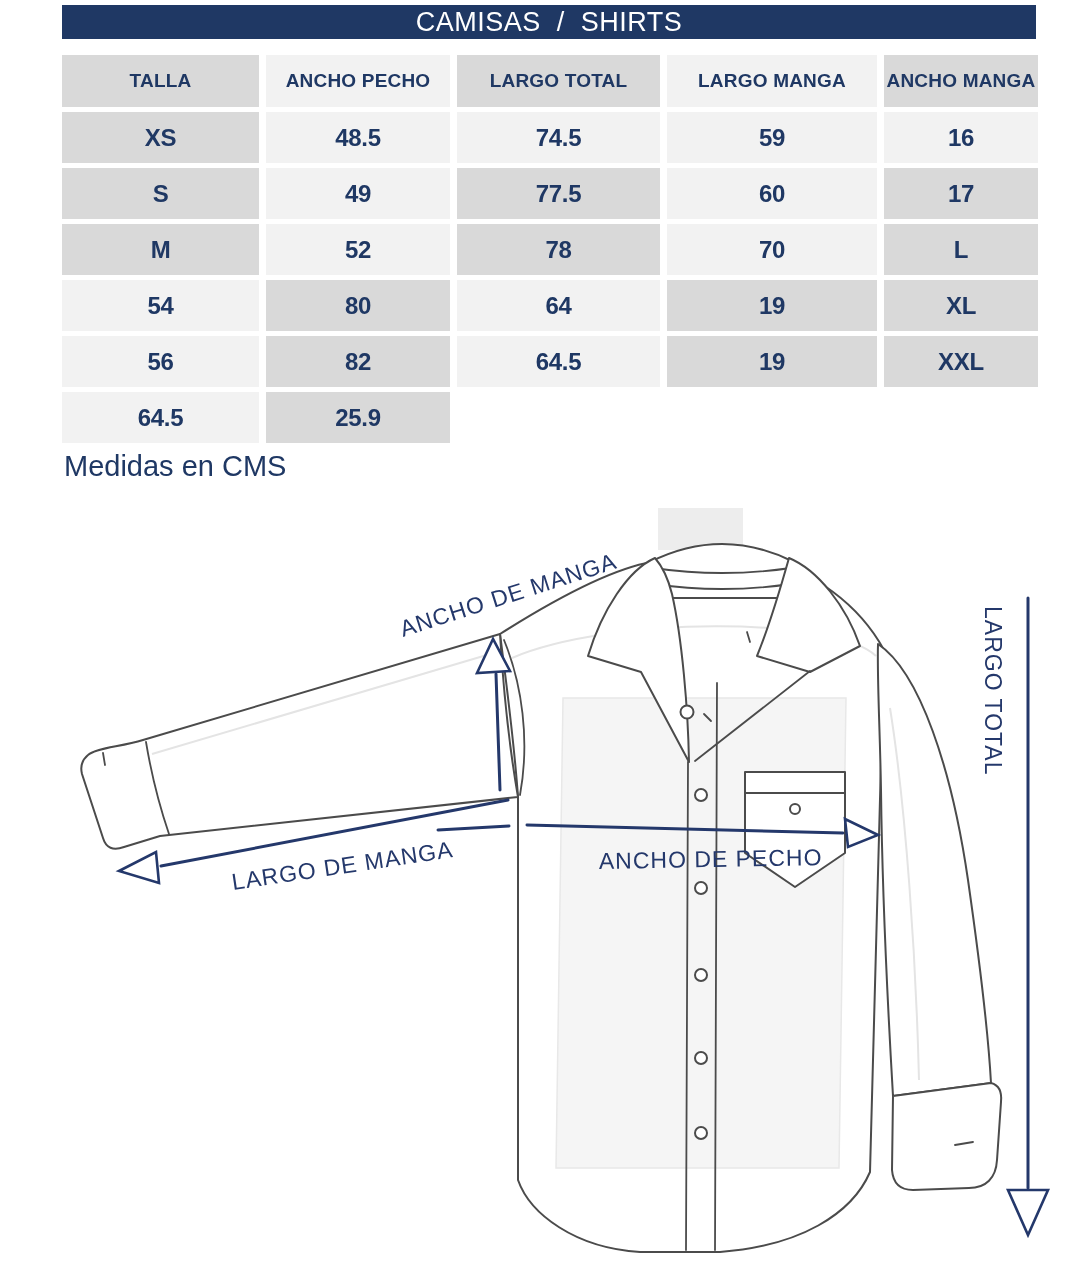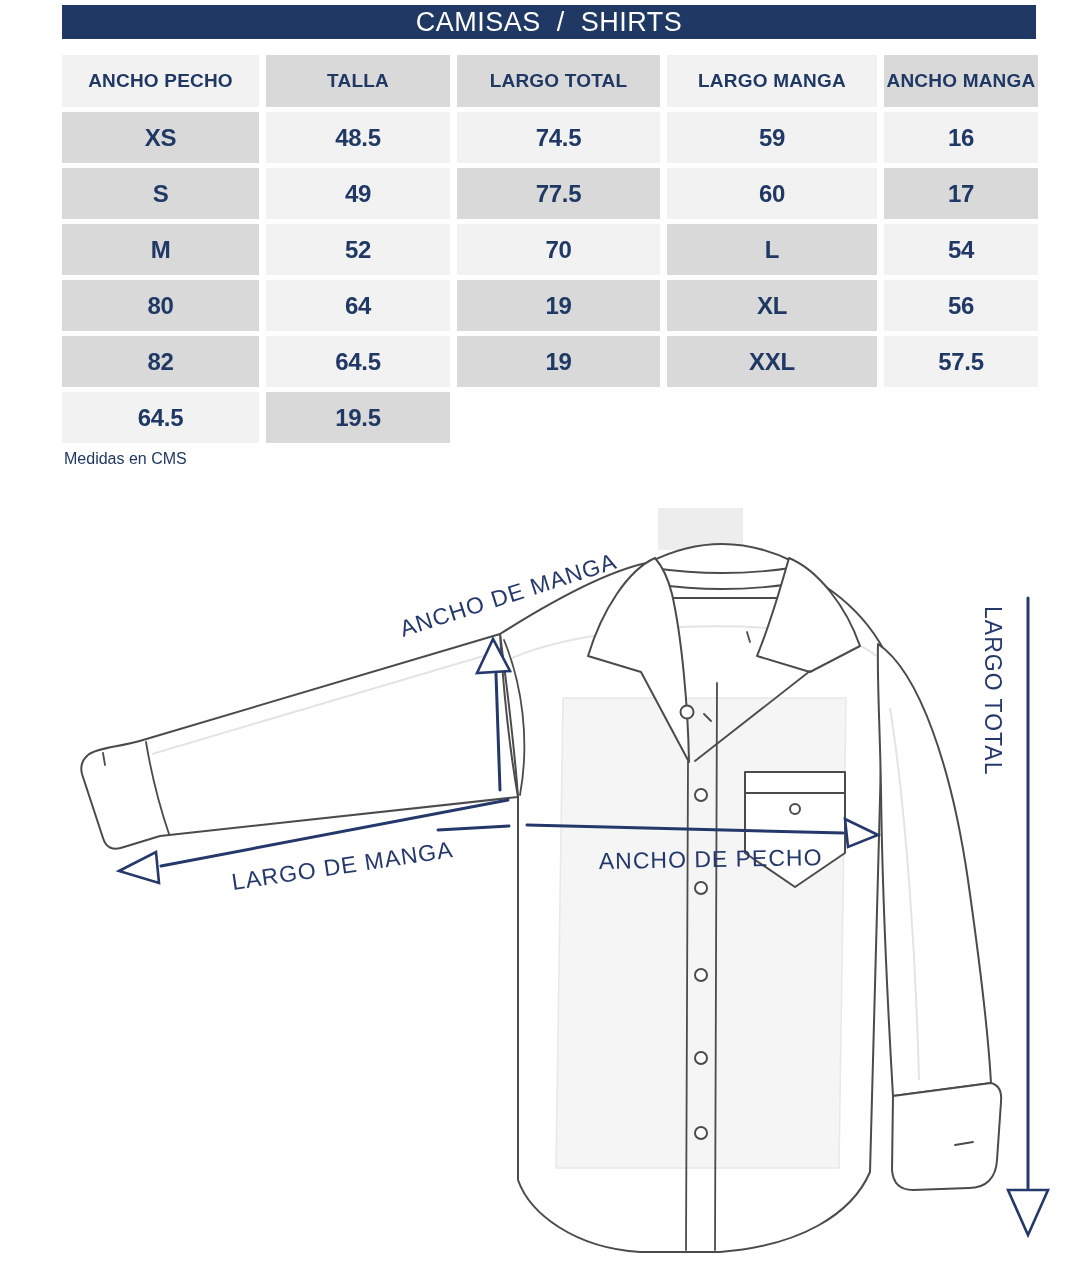--- a/index.html
+++ b/index.html
@@ -9,21 +9,21 @@
   .title-bar{position:absolute;left:62px;top:5px;width:974px;height:34px;
              background:#1f3864;color:#fff;display:flex;align-items:center;justify-content:center;
              font-size:27px;letter-spacing:.5px;white-space:pre;}
   .size-grid{position:absolute;left:62px;top:55px;width:974px;display:grid;
              grid-template-columns:197px 184px 203px 210px 154px;gap:5px 7px;}
   .cell{display:flex;align-items:center;justify-content:center;color:#1f3864;}
   .hcell{height:52px;font-size:19px;font-weight:bold;letter-spacing:.2px;}
   .dcell{height:51px;font-size:24px;font-weight:bold;letter-spacing:-.3px;}
   .dk{background:#d9d9d9;}
   .lt{background:#f2f2f2;}
-  .note{position:absolute;left:64px;top:450px;font-size:16px;color:#1f3864;}
+  .note{position:absolute;left:64px;top:450px;font-size:29px;color:#1f3864;}
   
   svg.diagram{position:absolute;left:0;top:508px;}
   .shirt{fill:#ffffff;stroke:#4b4b4b;stroke-width:2;stroke-linejoin:round;stroke-linecap:round;}
   .seam{fill:none;stroke:#4b4b4b;stroke-width:1.8;stroke-linecap:round;}
   .shadow{fill:#ededed;stroke:none;}
   .panel{fill:#f5f5f5;stroke:#e8e8e8;stroke-width:1.5;}
   .shade{fill:none;stroke:#e4e4e4;stroke-width:2;}
   .btn{fill:#ffffff;stroke:#4b4b4b;stroke-width:2;}
   .arrow-line{stroke:#24386b;stroke-width:3;fill:none;stroke-linecap:round;}
   .arrow-head{fill:#ffffff;stroke:#24386b;stroke-width:2.6;stroke-linejoin:miter;}
@@ -33,58 +33,58 @@
 <body>
 
 <div class="page">
 
   <div class="title-bar">
     <span>CAMISAS  /  SHIRTS</span>
   </div>
 
   <div class="size-grid">
 
+    <div class="cell hcell dk">TALLA</div>
     <div class="cell hcell lt">ANCHO PECHO</div>
-    <div class="cell hcell dk">TALLA</div>
     <div class="cell hcell dk">LARGO TOTAL</div>
     <div class="cell hcell lt">LARGO MANGA</div>
     <div class="cell hcell dk">ANCHO MANGA</div>
 
     <div class="cell dcell dk">XS</div>
     <div class="cell dcell lt">48.5</div>
     <div class="cell dcell lt">74.5</div>
     <div class="cell dcell lt">59</div>
     <div class="cell dcell lt">16</div>
 
     <div class="cell dcell dk">S</div>
     <div class="cell dcell lt">49</div>
     <div class="cell dcell dk">77.5</div>
     <div class="cell dcell lt">60</div>
     <div class="cell dcell dk">17</div>
 
     <div class="cell dcell dk">M</div>
     <div class="cell dcell lt">52</div>
+    <div class="cell dcell dk">78</div>
     <div class="cell dcell lt">70</div>
 
     <div class="cell dcell dk">L</div>
     <div class="cell dcell lt">54</div>
     <div class="cell dcell dk">80</div>
     <div class="cell dcell lt">64</div>
     <div class="cell dcell dk">19</div>
 
     <div class="cell dcell dk">XL</div>
     <div class="cell dcell lt">56</div>
     <div class="cell dcell dk">82</div>
     <div class="cell dcell lt">64.5</div>
     <div class="cell dcell dk">19</div>
 
     <div class="cell dcell dk">XXL</div>
-    <div class="cell dcell lt">57.5</div>
     <div class="cell dcell lt">64.5</div>
-    <div class="cell dcell dk">19.5</div>
+    <div class="cell dcell dk">25.9</div>
   </div>
 
   <div class="note">Medidas en CMS</div>
 
   <svg class="diagram" width="1091" height="766" viewBox="0 0 1091 766" xmlns="http://www.w3.org/2000/svg">
 
     <rect class="shadow" x="658" y="0" width="85" height="42"></rect>
 
     <path class="shirt" d="M 500,126 C 560,88 616,60 652,54 L 762,54 C 812,60 860,98 884,142
          L 870,664 C 852,706 800,738 720,744 L 640,744 C 575,740 530,706 518,672

